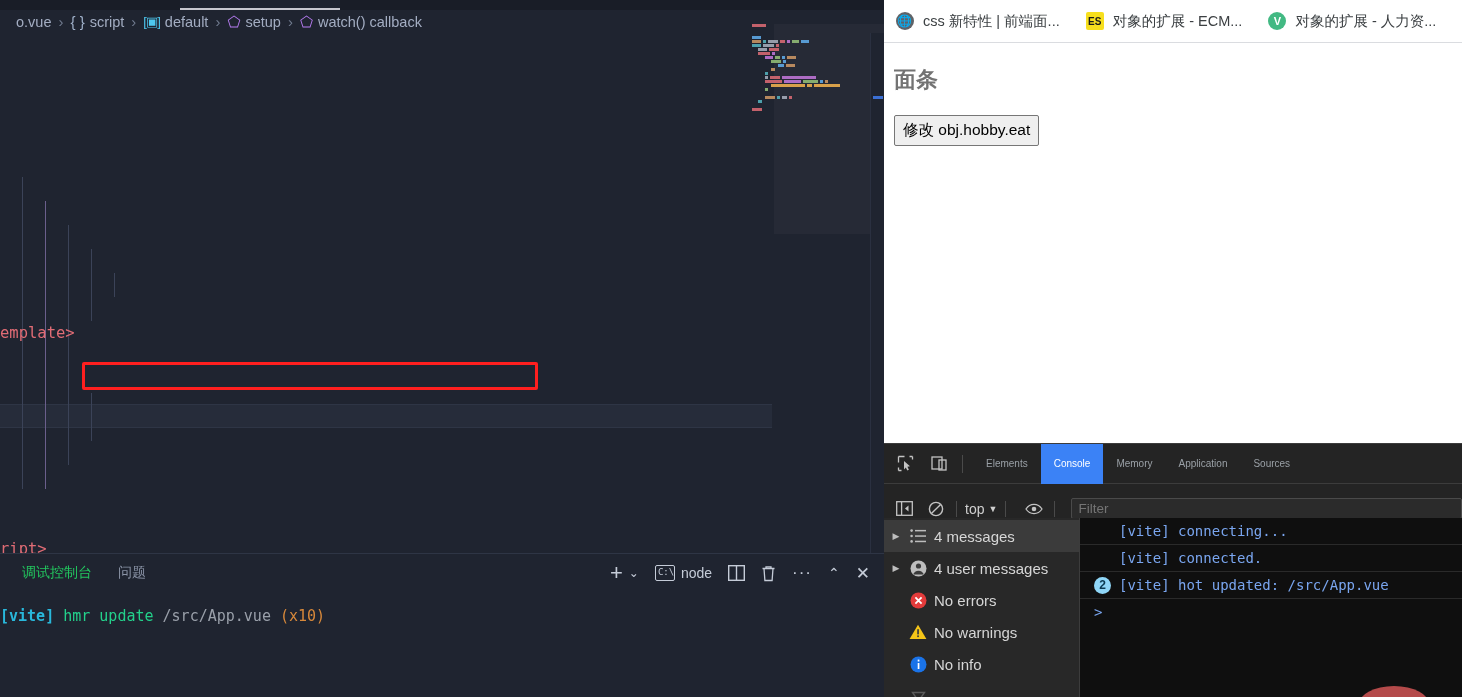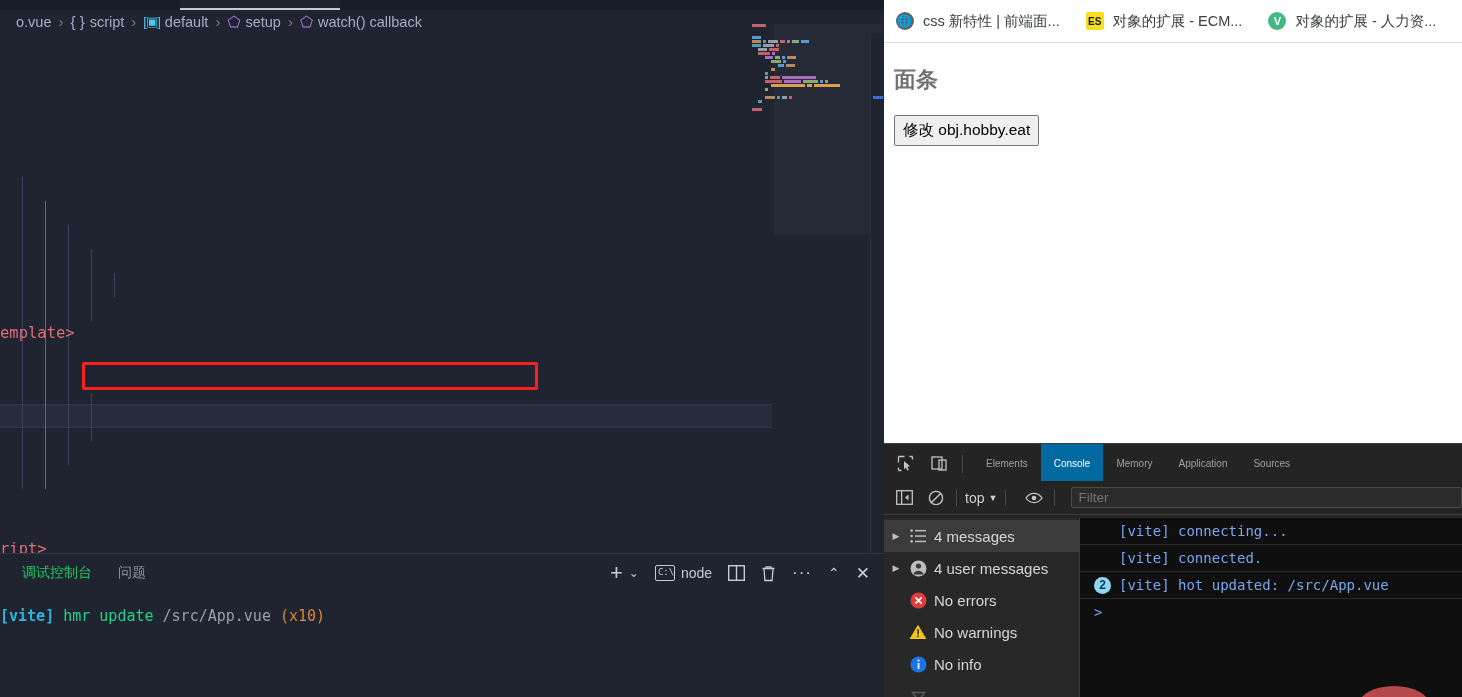--- a/index.html
+++ b/index.html
@@ -167,24 +167,24 @@
     position: absolute; left: 0; top: 0; width: 578px; height: 40px;
     display: flex; align-items: center; background: #242424;
     border-bottom: 1px solid #3c3c3c;
   }
   .dt-ic { width: 26px; height: 26px; display:inline-flex; align-items:center; justify-content:center; margin-left: 8px;}
   .dt-div { width:1px; height: 18px; background:#4a4a4a; margin: 0 10px; }
   .dt-tab {
     padding: 0 13px; height: 40px; display: flex; align-items: center;
     font-size: 10px; color: #9aa0a6; white-space: nowrap;
   }
-  .dt-tab.active { color: #ffffff; background: #0369a1; }
+  .dt-tab.active { color: #ffffff; background: #3b82f6; }
 
   .dt-toolbar {
-    position: absolute; left: 0; top: 37px; width: 578px; height: 34px;
+    position: absolute; left: 0; top: 48px; width: 578px; height: 34px;
     display: flex; align-items: center; background: #242424;
     border-bottom: 1px solid #3c3c3c;
   }
   .tb-ic { width: 24px; height: 24px; display:inline-flex; align-items:center; justify-content:center; color:#c4c4c4; margin-left: 8px;}
   .tb-sep { width:1px; height:16px; background:#4a4a4a; margin: 0 8px; }
   .tb-top { font-size: 14px; color:#d0d0d0; display:flex; align-items:center; gap:4px; }
   .tb-filter {
     flex: 1; height: 21px; margin-left: 8px; margin-right: 0px;
     background: #2b2b2b; border: 1px solid #4a4a4a; border-radius: 2px;
     color: #a0a0a0; font-size: 13.5px; padding: 0 6px; line-height: 19px;

